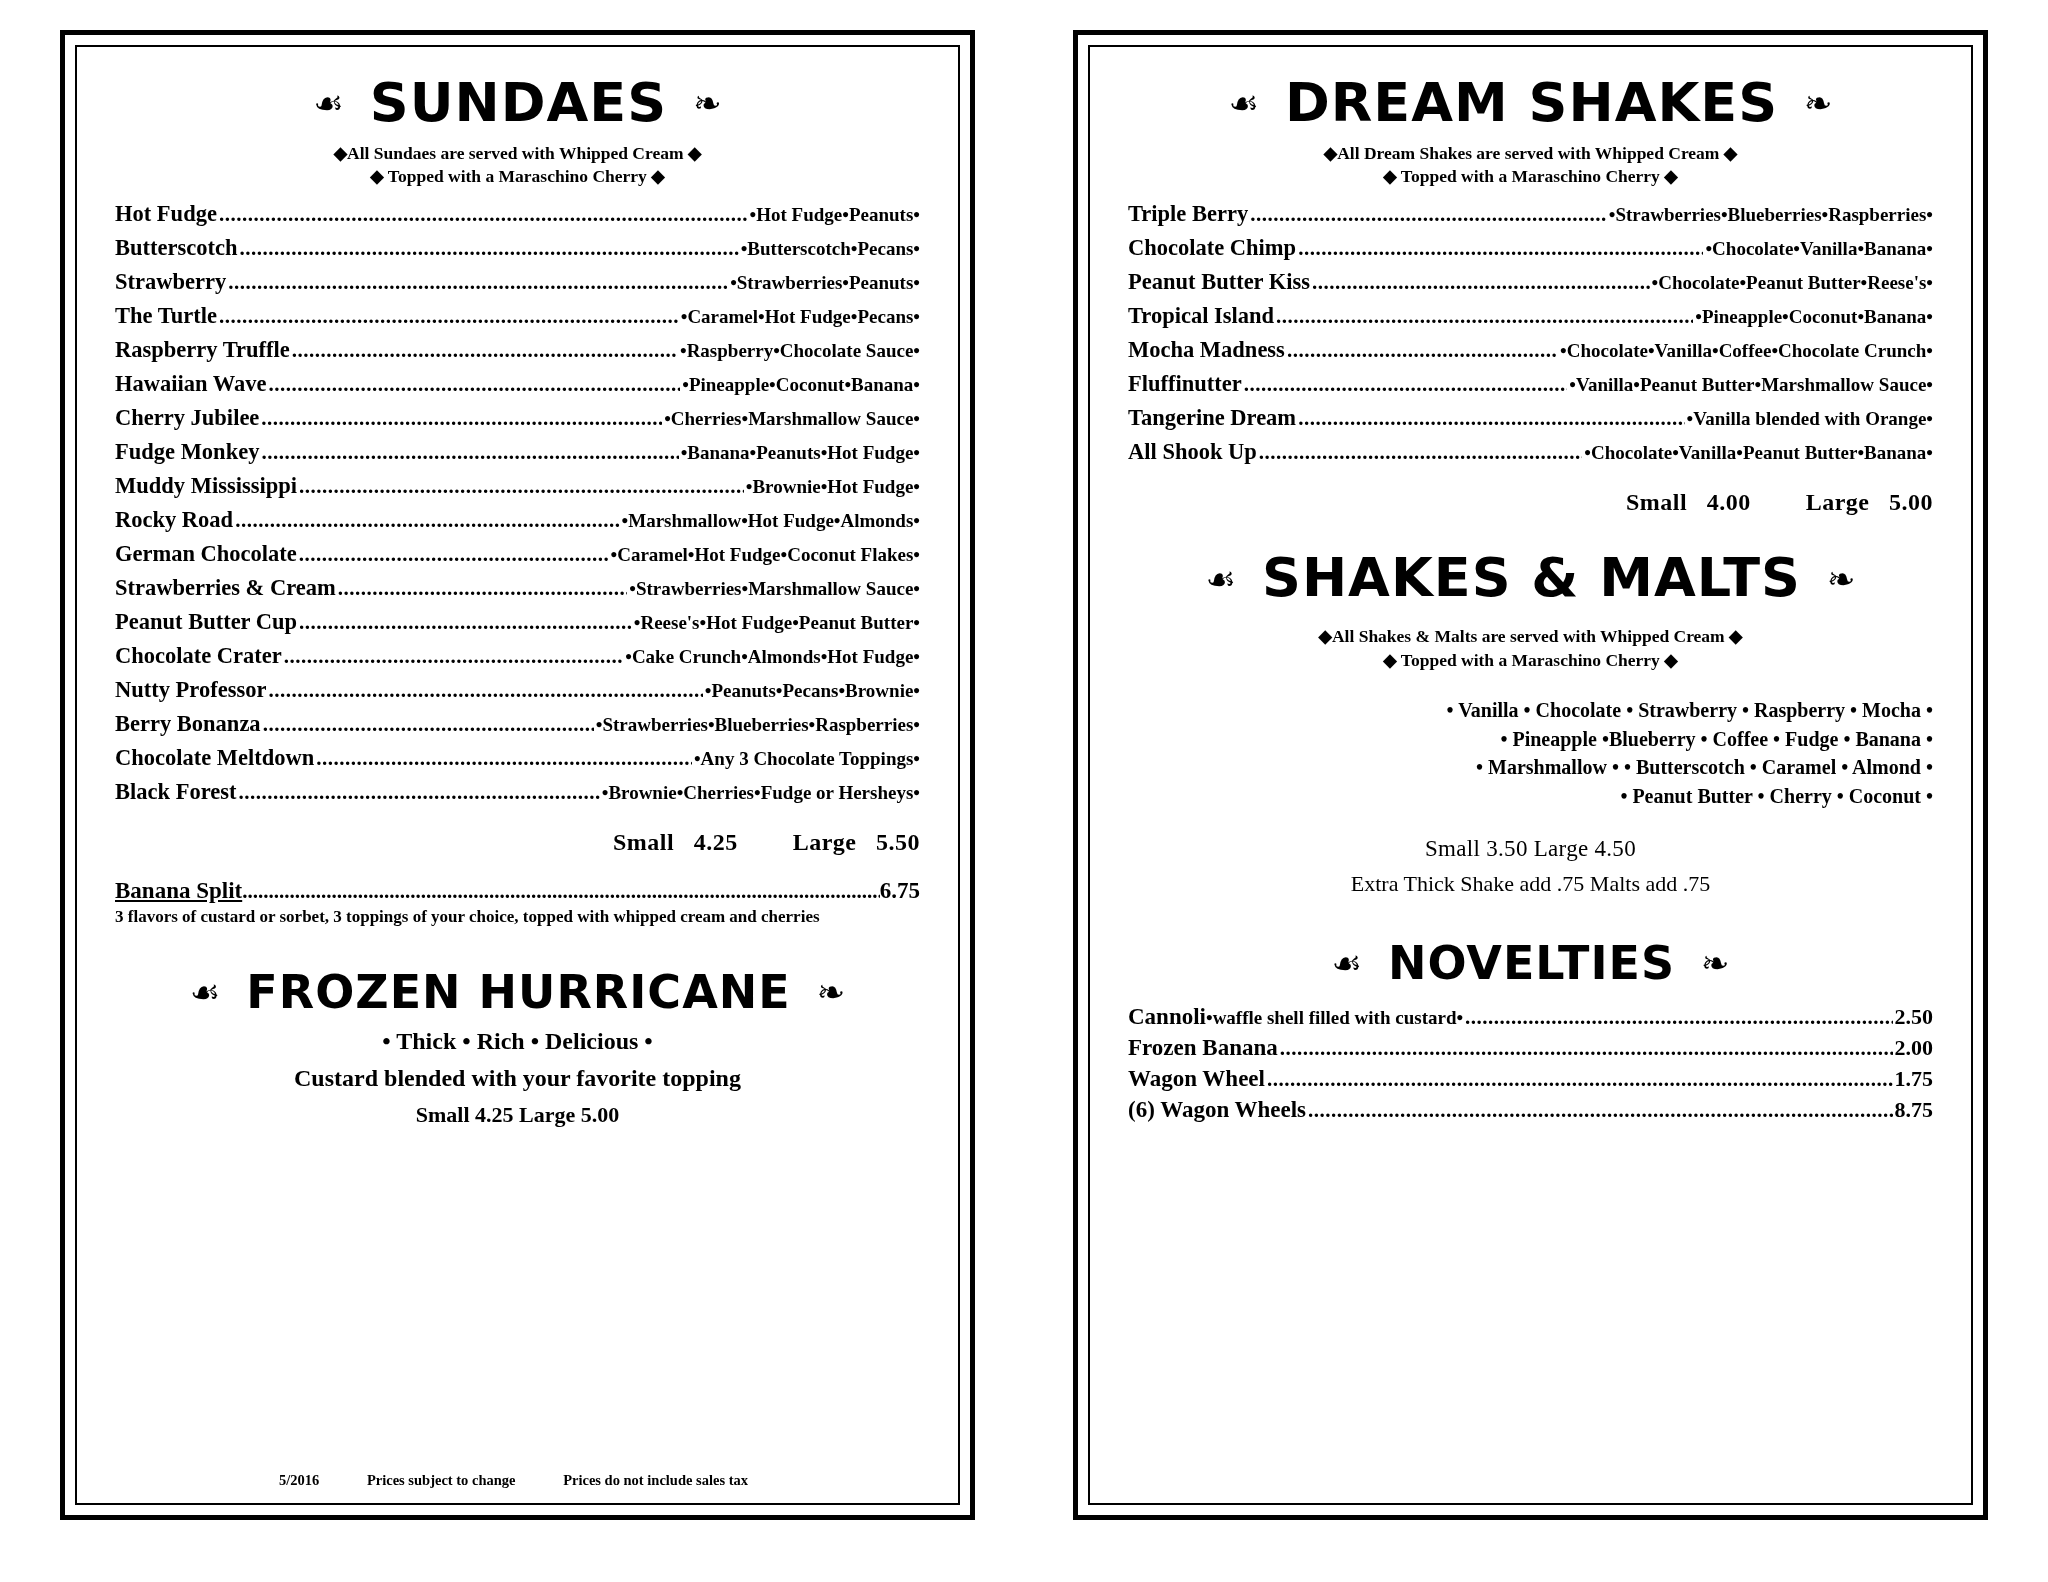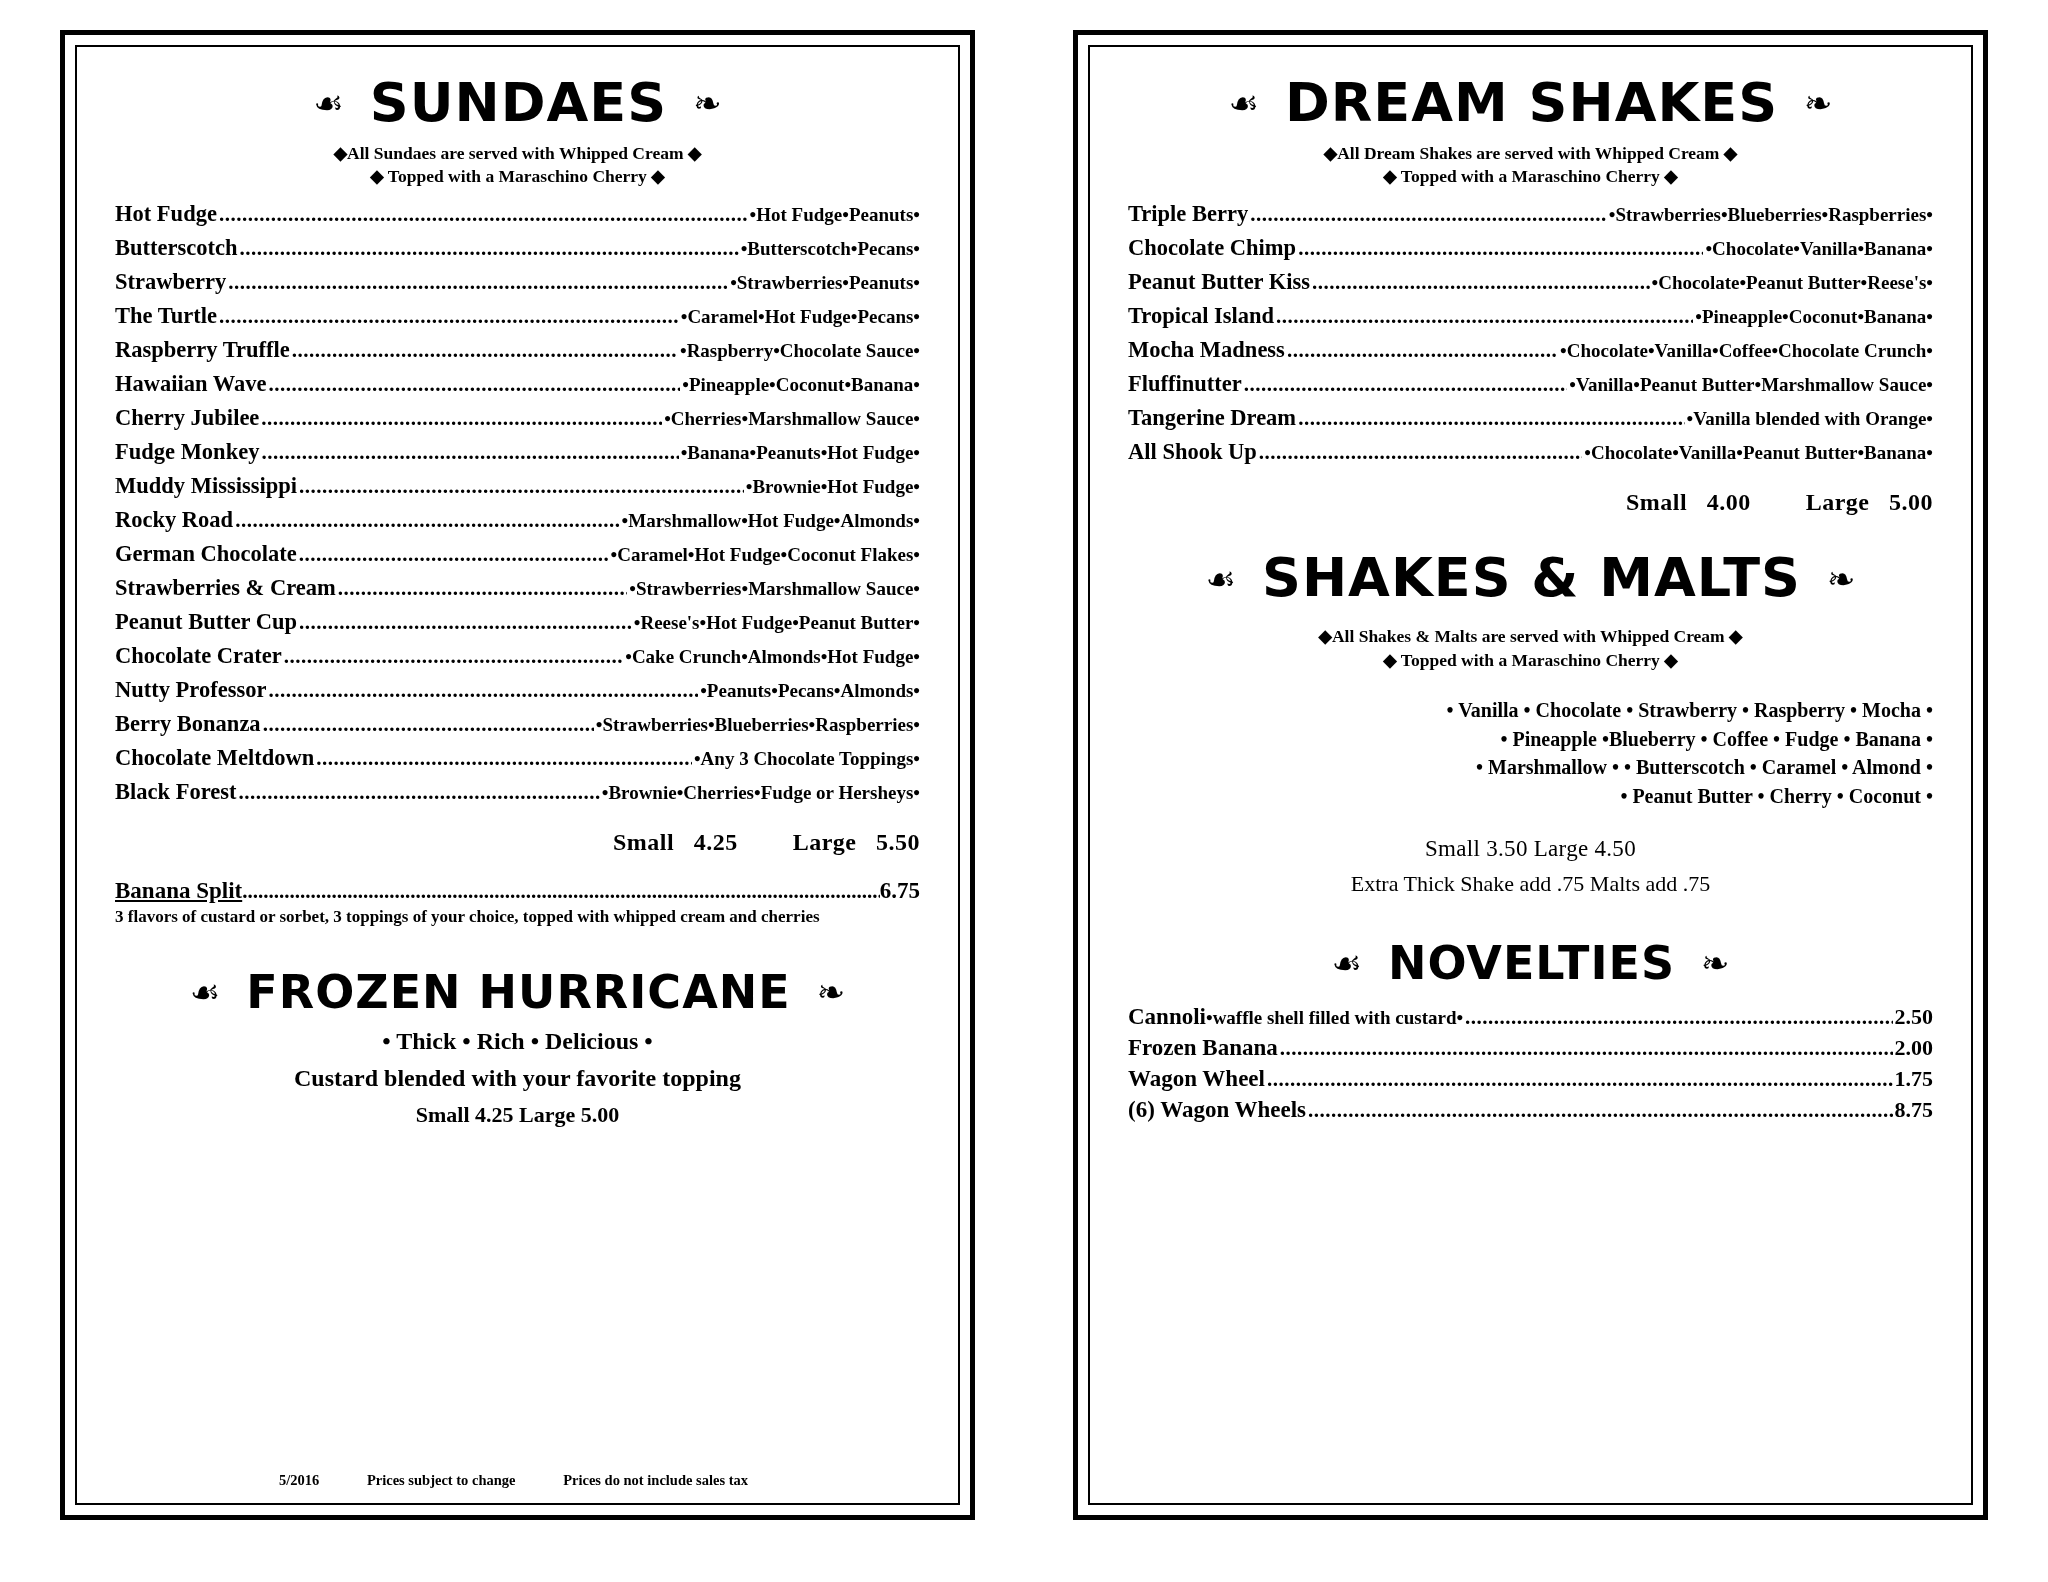--- a/index.html
+++ b/index.html
@@ -263,21 +263,21 @@
             <span class="desc">•Reese's•Hot Fudge•Peanut Butter•</span>
           </div>
           <div class="row">
             <span class="name">Chocolate Crater</span>
             <span class="dots">........................................................................................................................</span>
             <span class="desc">•Cake Crunch•Almonds•Hot Fudge•</span>
           </div>
           <div class="row">
             <span class="name">Nutty Professor</span>
             <span class="dots">........................................................................................................................</span>
-            <span class="desc">•Peanuts•Pecans•Almonds•</span>
+            <span class="desc">•Peanuts•Pecans•Brownie•</span>
           </div>
           <div class="row">
             <span class="name">Berry Bonanza</span>
             <span class="dots">........................................................................................................................</span>
             <span class="desc">•Strawberries•Blueberries•Raspberries•</span>
           </div>
           <div class="row">
             <span class="name">Chocolate Meltdown</span>
             <span class="dots">........................................................................................................................</span>
             <span class="desc">•Any 3 Chocolate Toppings•</span>

